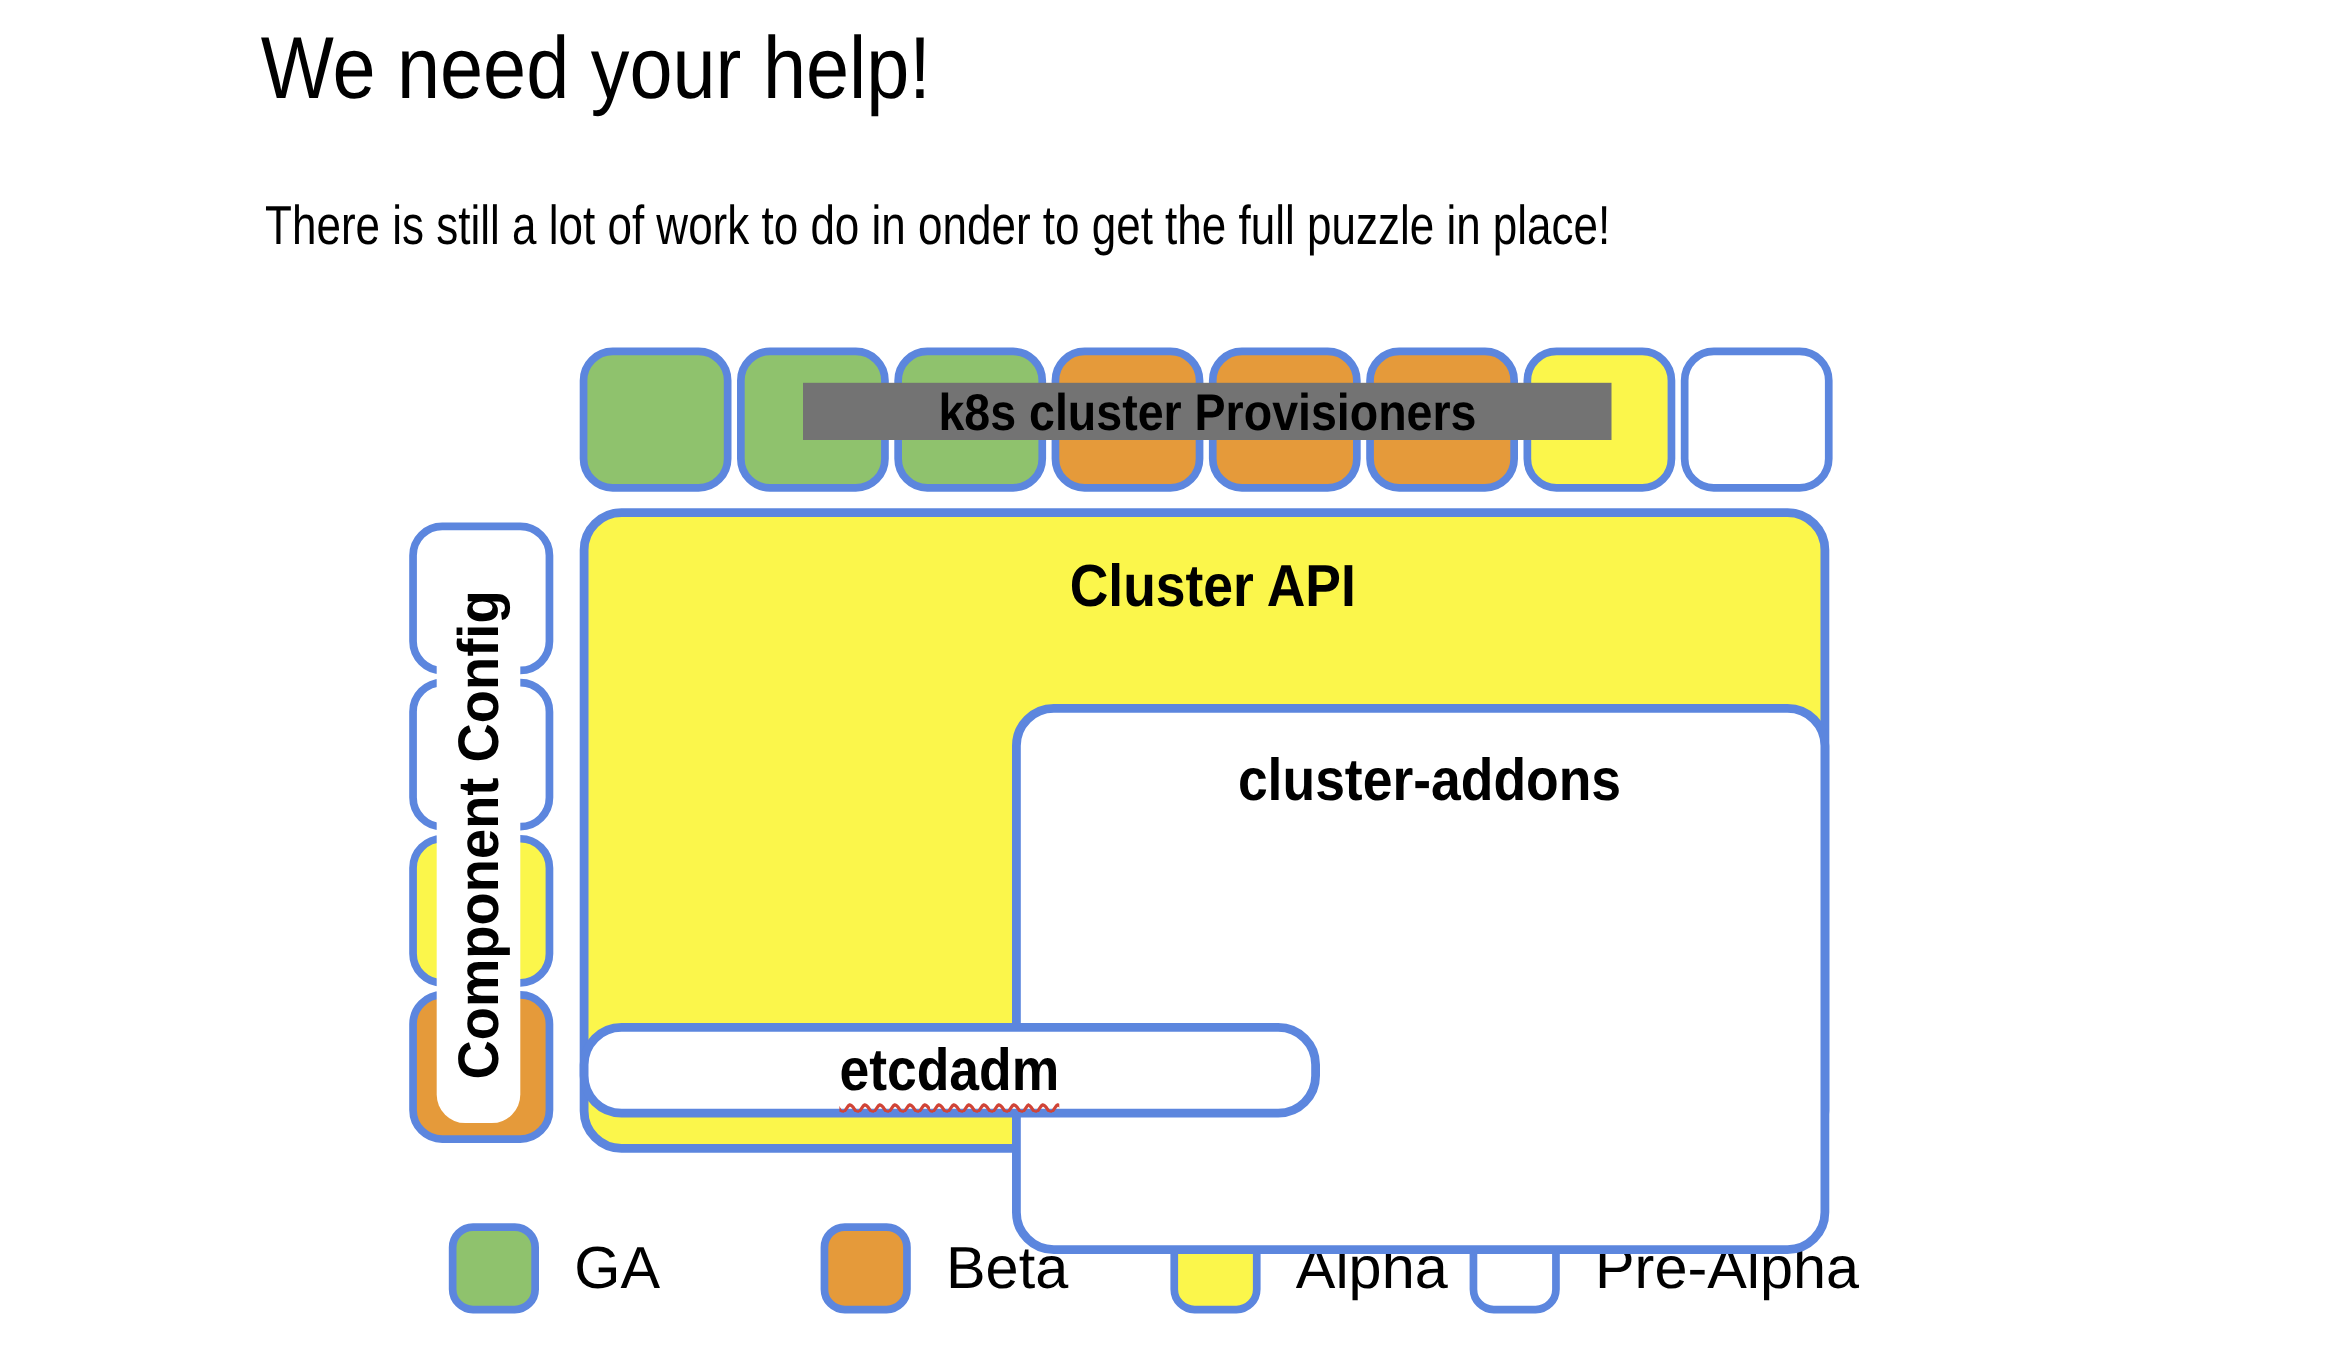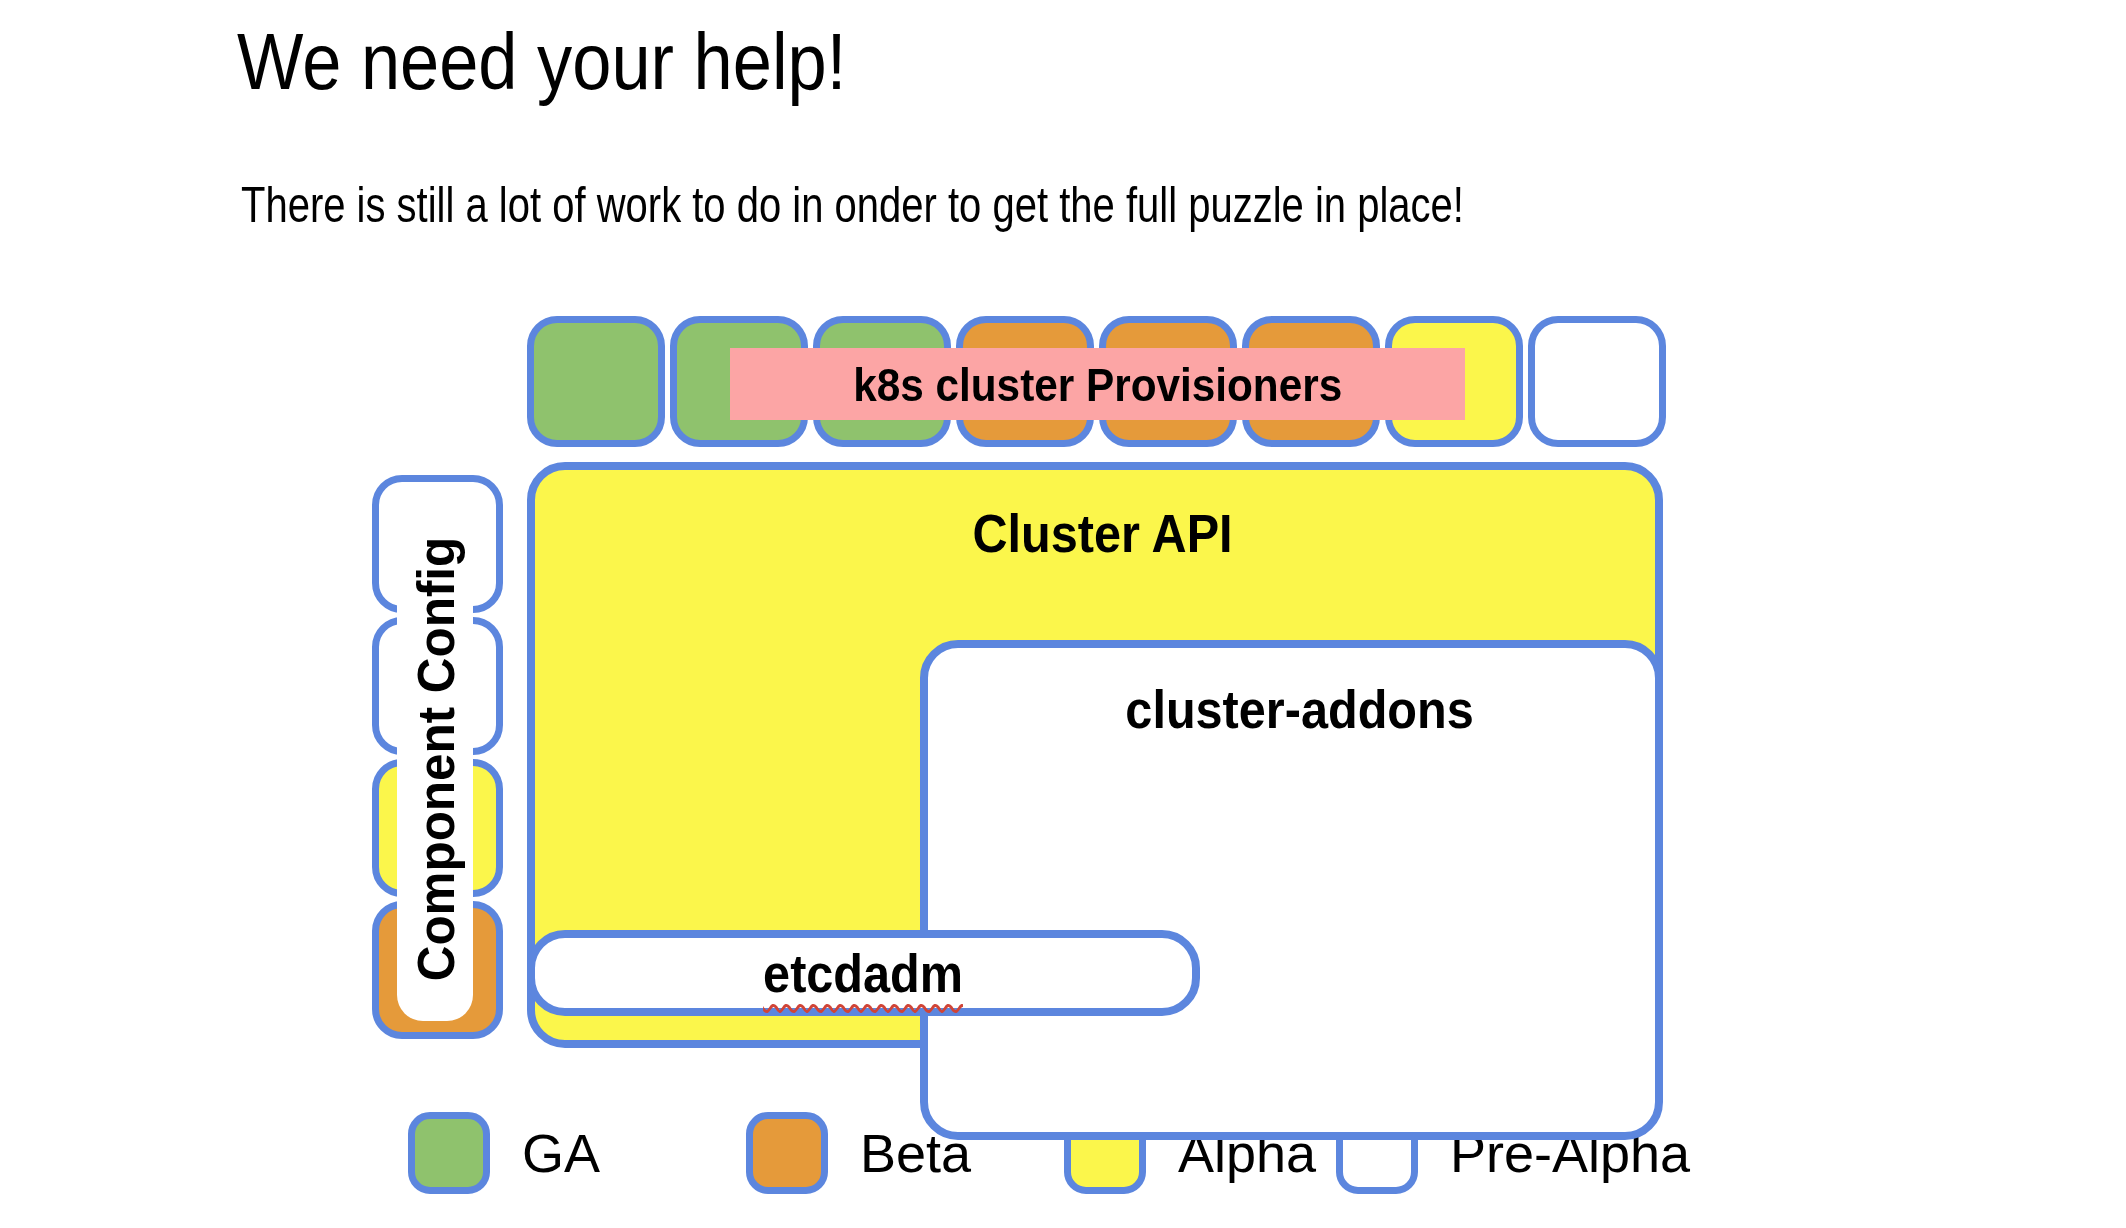--- a/index.html
+++ b/index.html
@@ -28,21 +28,21 @@
   .sq{
     position:absolute; top:316px; width:138px; height:131px;
     border:7px solid var(--border); border-radius:30px; box-sizing:border-box; z-index:1;
   }
   .sq:nth-child(1){left:527px;} .sq:nth-child(2){left:670px;}
   .sq:nth-child(3){left:813px;} .sq:nth-child(4){left:956px;}
   .sq:nth-child(5){left:1099px;} .sq:nth-child(6){left:1242px;}
   .sq:nth-child(7){left:1385px;} .sq:nth-child(8){left:1528px;}
 
   .prov-label{
-    position:absolute; left:730px; top:348px; width:735px; height:72px; background:#fca5a5;
+    position:absolute; left:730px; top:348px; width:735px; height:52px; background:#737373;
     z-index:2; display:flex; align-items:center; justify-content:center;
     font-size:47px; font-weight:700; white-space:nowrap;text-align:right;
   }
   .prov-label .txt{transform:scaleX(.9); white-space:nowrap;}
 
   
   .ccsq{
     position:absolute; left:372px; width:131px; height:138px;
     border:7px solid var(--border); border-radius:30px; box-sizing:border-box; z-index:1;
   }

